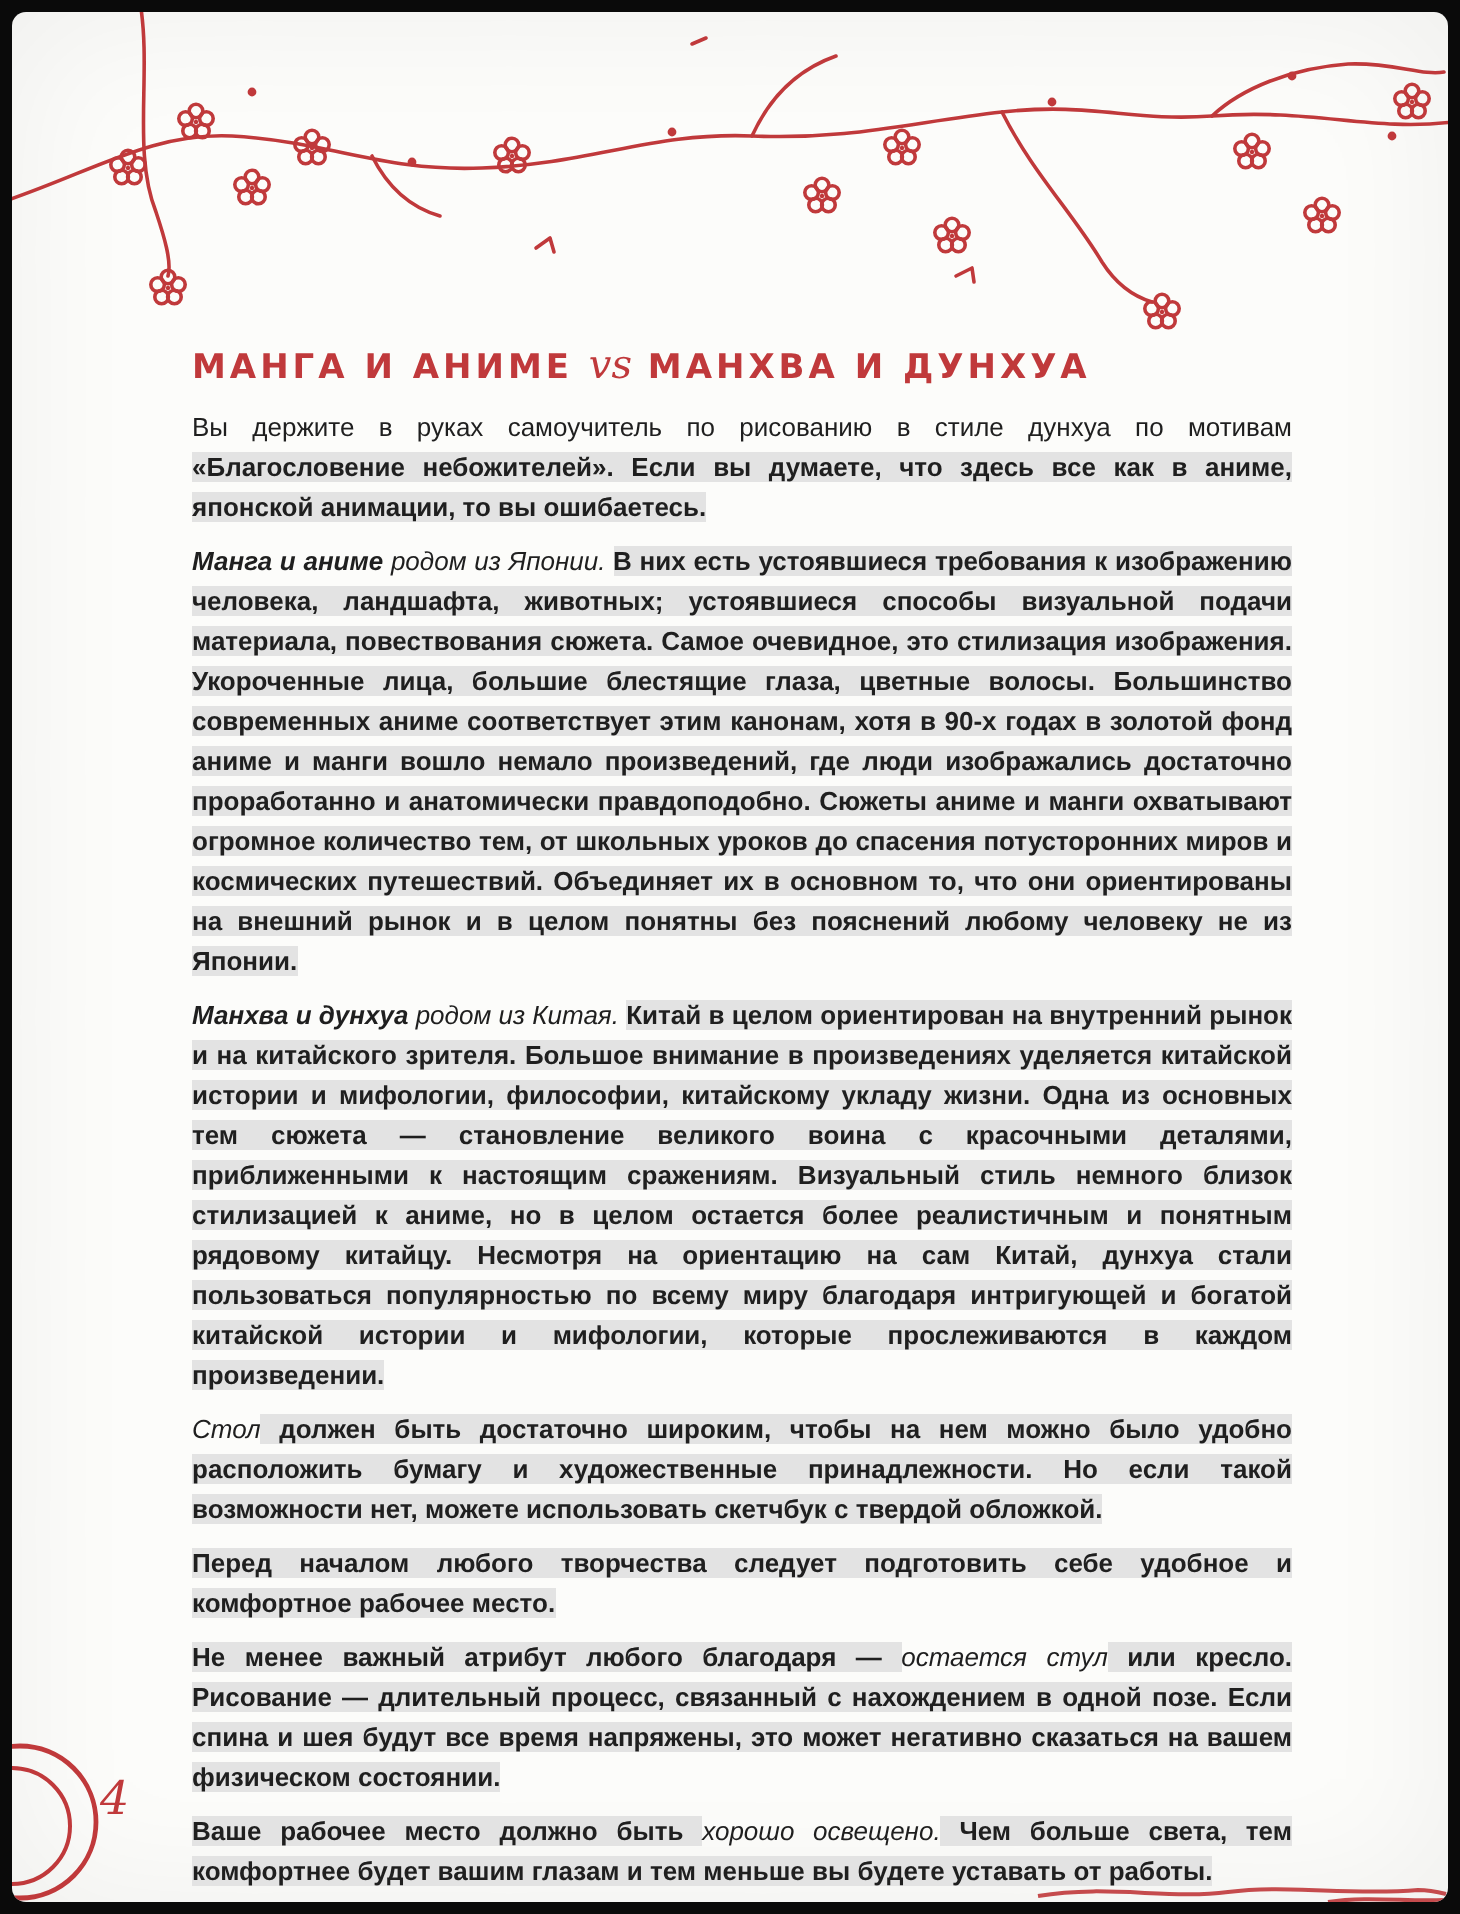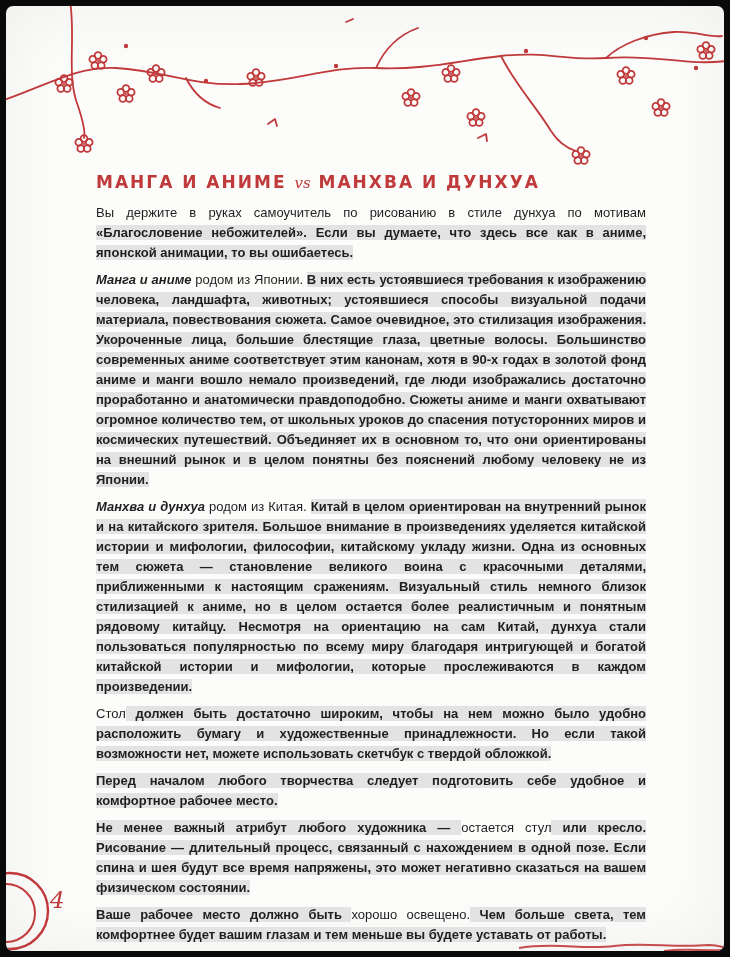--- a/index.html
+++ b/index.html
@@ -42,26 +42,26 @@
     font-size:17px;
     letter-spacing:2px;
     margin:16px 0 10px;
     text-align:left;
   }
   .heading:first-child{margin-top:0;}
   .heading .run-i{
     font-style:italic;
     font-family:"DejaVu Serif", serif;
     letter-spacing:0;
-    font-size:15px;
+    font-size:20px;
     font-weight:400;
   }
   .para{margin:0 0 7px;}
   .run-bi{font-weight:bold;font-style:italic;}
-  .run-i{}
+  .run-i{font-style:italic;}
   .hl{background:var(--hl);box-decoration-break:clone;font-weight:bold;-webkit-box-decoration-break:clone;}
   .page-number{
     position:absolute;
     left:44px;
     bottom:38px;
     color:var(--accent);
     font-family:"DejaVu Serif", serif;
     font-style:italic;
     font-size:23px;
   }
@@ -125,21 +125,21 @@
     <path d="M 340 16 l 7 -3"></path>
   </svg>
 
   <div class="content">
       <h2 class="heading"><span class="run run-n">МАНГА И АНИМЕ </span><span class="run run-i">vs</span><span class="run run-n"> МАНХВА И ДУНХУА</span></h2>
       <p class="para"><span class="run run-n">Вы держите в руках самоучитель по рисованию в стиле дунхуа по мотивам </span><span class="run run-n hl">«Благословение небожителей». Если вы думаете, что здесь все как в аниме, японской анимации, то вы ошибаетесь.</span></p>
       <p class="para"><span class="run run-bi">Манга и аниме</span><span class="run run-i"> родом из Японии. </span><span class="run run-n hl">В них есть устоявшиеся требования к изображению человека, ландшафта, животных; устоявшиеся способы визуальной подачи материала, повествования сюжета. Самое очевидное, это стилизация изображения. Укороченные лица, большие блестящие глаза, цветные волосы. Большинство современных аниме соответствует этим канонам, хотя в 90-х годах в золотой фонд аниме и манги вошло немало произведений, где люди изображались достаточно проработанно и анатомически правдоподобно. Сюжеты аниме и манги охватывают огромное количество тем, от школьных уроков до спасения потусторонних миров и космических путешествий. Объединяет их в основном то, что они ориентированы на внешний рынок и в целом понятны без пояснений любому человеку не из Японии.</span></p>
       <p class="para"><span class="run run-bi">Манхва и дунхуа</span><span class="run run-i"> родом из Китая. </span><span class="run run-n hl">Китай в целом ориентирован на внутренний рынок и на китайского зрителя. Большое внимание в произведениях уделяется китайской истории и мифологии, философии, китайскому укладу жизни. Одна из основных тем сюжета — становление великого воина с красочными деталями, приближенными к настоящим сражениям. Визуальный стиль немного близок стилизацией к аниме, но в целом остается более реалистичным и понятным рядовому китайцу. Несмотря на ориентацию на сам Китай, дунхуа стали пользоваться популярностью по всему миру благодаря интригующей и богатой китайской истории и мифологии, которые прослеживаются в каждом произведении.</span></p>
       <p class="para"><span class="run run-i">Стол</span><span class="run run-n hl"> должен быть достаточно широким, чтобы на нем можно было удобно расположить бумагу и художественные принадлежности. Но если такой возможности нет, можете использовать скетчбук с твердой обложкой.</span></p>
       <p class="para"><span class="run run-n hl">Перед началом любого творчества следует подготовить себе удобное и комфортное рабочее место.</span></p>
-      <p class="para"><span class="run run-n hl">Не менее важный атрибут любого художника — </span><span class="run run-i">остается стул</span><span class="run run-n hl"> или кресло. Рисование — длительный процесс, связанный с нахождением в одной позе. Если спина и шея будут все время напряжены, это может негативно сказаться на вашем физическом состоянии.</span></p>
+      <p class="para"><span class="run run-n hl">Не менее важный атрибут любого благодаря — </span><span class="run run-i">остается стул</span><span class="run run-n hl"> или кресло. Рисование — длительный процесс, связанный с нахождением в одной позе. Если спина и шея будут все время напряжены, это может негативно сказаться на вашем физическом состоянии.</span></p>
       <p class="para"><span class="run run-n hl">Ваше рабочее место должно быть </span><span class="run run-i">хорошо освещено.</span><span class="run run-n hl"> Чем больше света, тем комфортнее будет вашим глазам и тем меньше вы будете уставать от работы.</span></p>
       <p class="para"><span class="run run-n hl">Занимаясь любым делом, необходимо разминку об отдыхе. </span><span class="run run-i">Делайте человеку</span><span class="run run-n hl"> каждые полчаса-час, вставайте с места, делайте небольшую разминку. После этого вы сможете оценить свой рисунок «свежим взглядом» и понять, где его стоит доработать.</span></p>
     </div>
 
   <div class="page-number">4</div>
 
   <svg class="deco deco-circle" width="64" height="100" viewBox="0 0 64 100" fill="none" stroke="currentColor" stroke-width="2.4">
     <circle cx="4" cy="60" r="38"></circle>
     <circle cx="0" cy="62" r="29" stroke-width="2"></circle>
   </svg>

